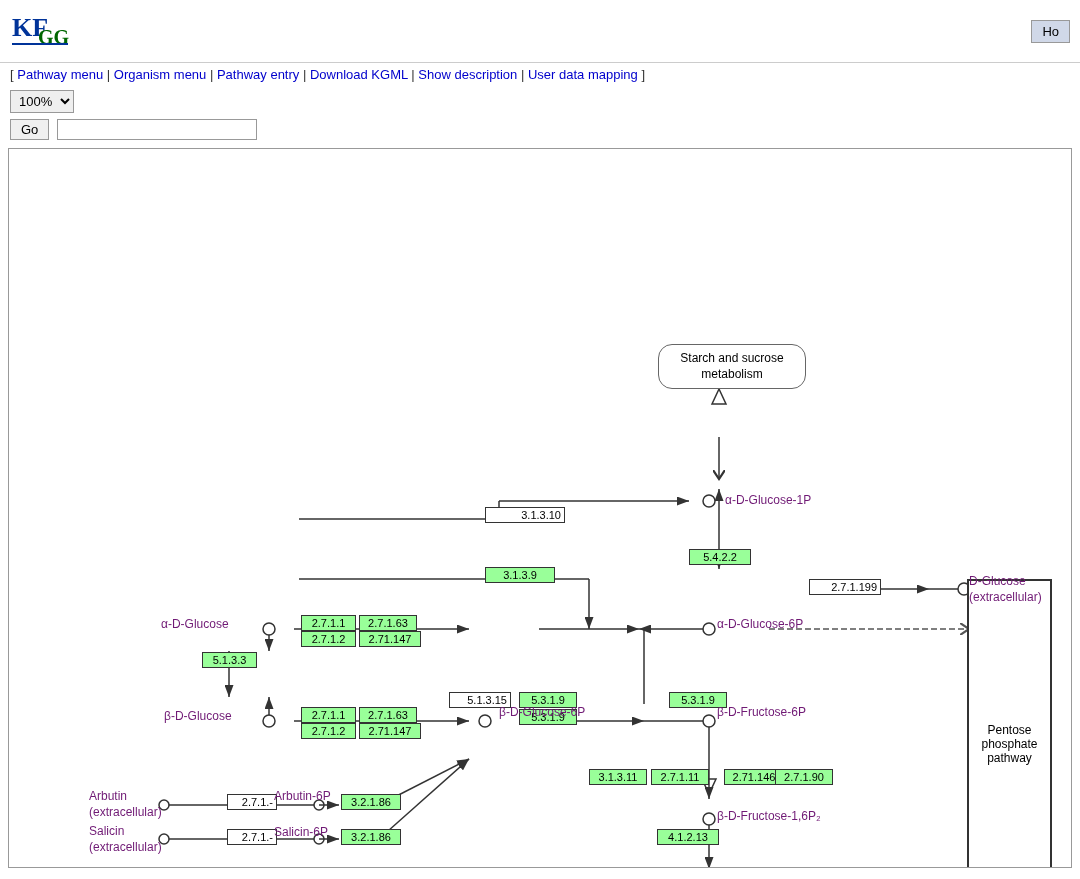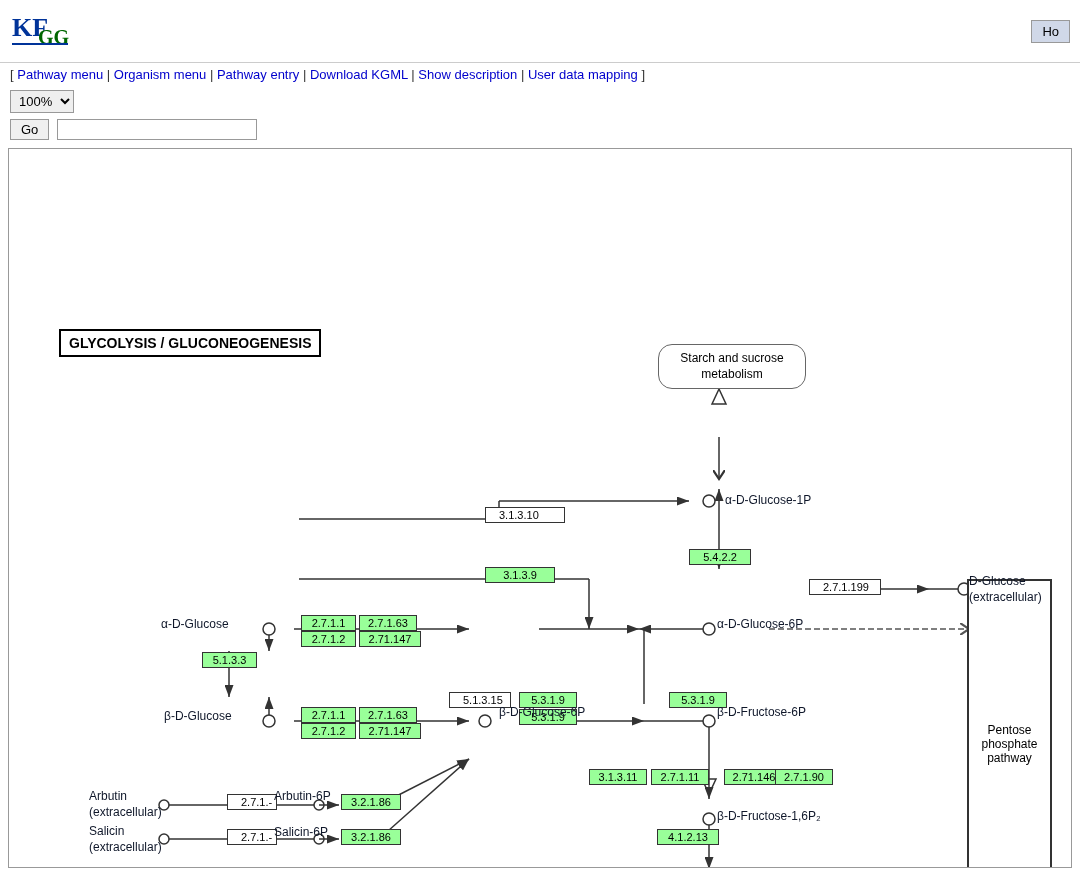--- a/index.html
+++ b/index.html
@@ -139,30 +139,30 @@
       text-align: center;
       white-space: nowrap;
       cursor: pointer;
     }
 
     .enzyme-box-white {
       position: absolute;
       border: 1px solid #333;
       background: #fff;
       font-size: 11px;
-      padding: 1px 13px;
-      text-align: left;
+      padding: 1px 3px;
+      text-align: right;
       white-space: nowrap;
     }
 
     
     .metabolite-label {
       position: absolute;
       font-size: 12px;
-      color: #0f172a;
+      color: #701a75;
       white-space: nowrap;
     }
 
     
     .large-rect {
       position: absolute;
       border: 2px solid #333;
       background: #fff;
       font-size: 12px;
       text-align: center;
@@ -304,21 +304,20 @@
 
       <circle cx="955" cy="440" r="6" fill="white" stroke="#333" stroke-width="1.5"></circle>
 
       <circle cx="700" cy="670" r="6" fill="white" stroke="#333" stroke-width="1.5"></circle>
 
       <circle cx="700" cy="735" r="6" fill="white" stroke="#333" stroke-width="1.5"></circle>
 
       <circle cx="476" cy="752" r="6" fill="white" stroke="#333" stroke-width="1.5"></circle>
     </svg>
 
-    <div class="pathway-title-box" style="left:50px; top:180px;">GLYCOLYSIS / GLUCONEOGENESIS</div>
 
     <div class="rounded-box" style="left:649px; top:195px; width:148px; padding:6px 8px; line-height:1.3;">
       Starch and sucrose<br>metabolism
     </div>
 
     <div class="large-rect" style="left:958px; top:430px; width:85px; height:330px; display:flex; align-items:center; justify-content:center; font-size:12px; text-align:center;">
       Pentose<br>phosphate<br>pathway
     </div>
 
     <div class="enzyme-box-white" style="left:476px; top:358px; width:80px;">3.1.3.10</div>

